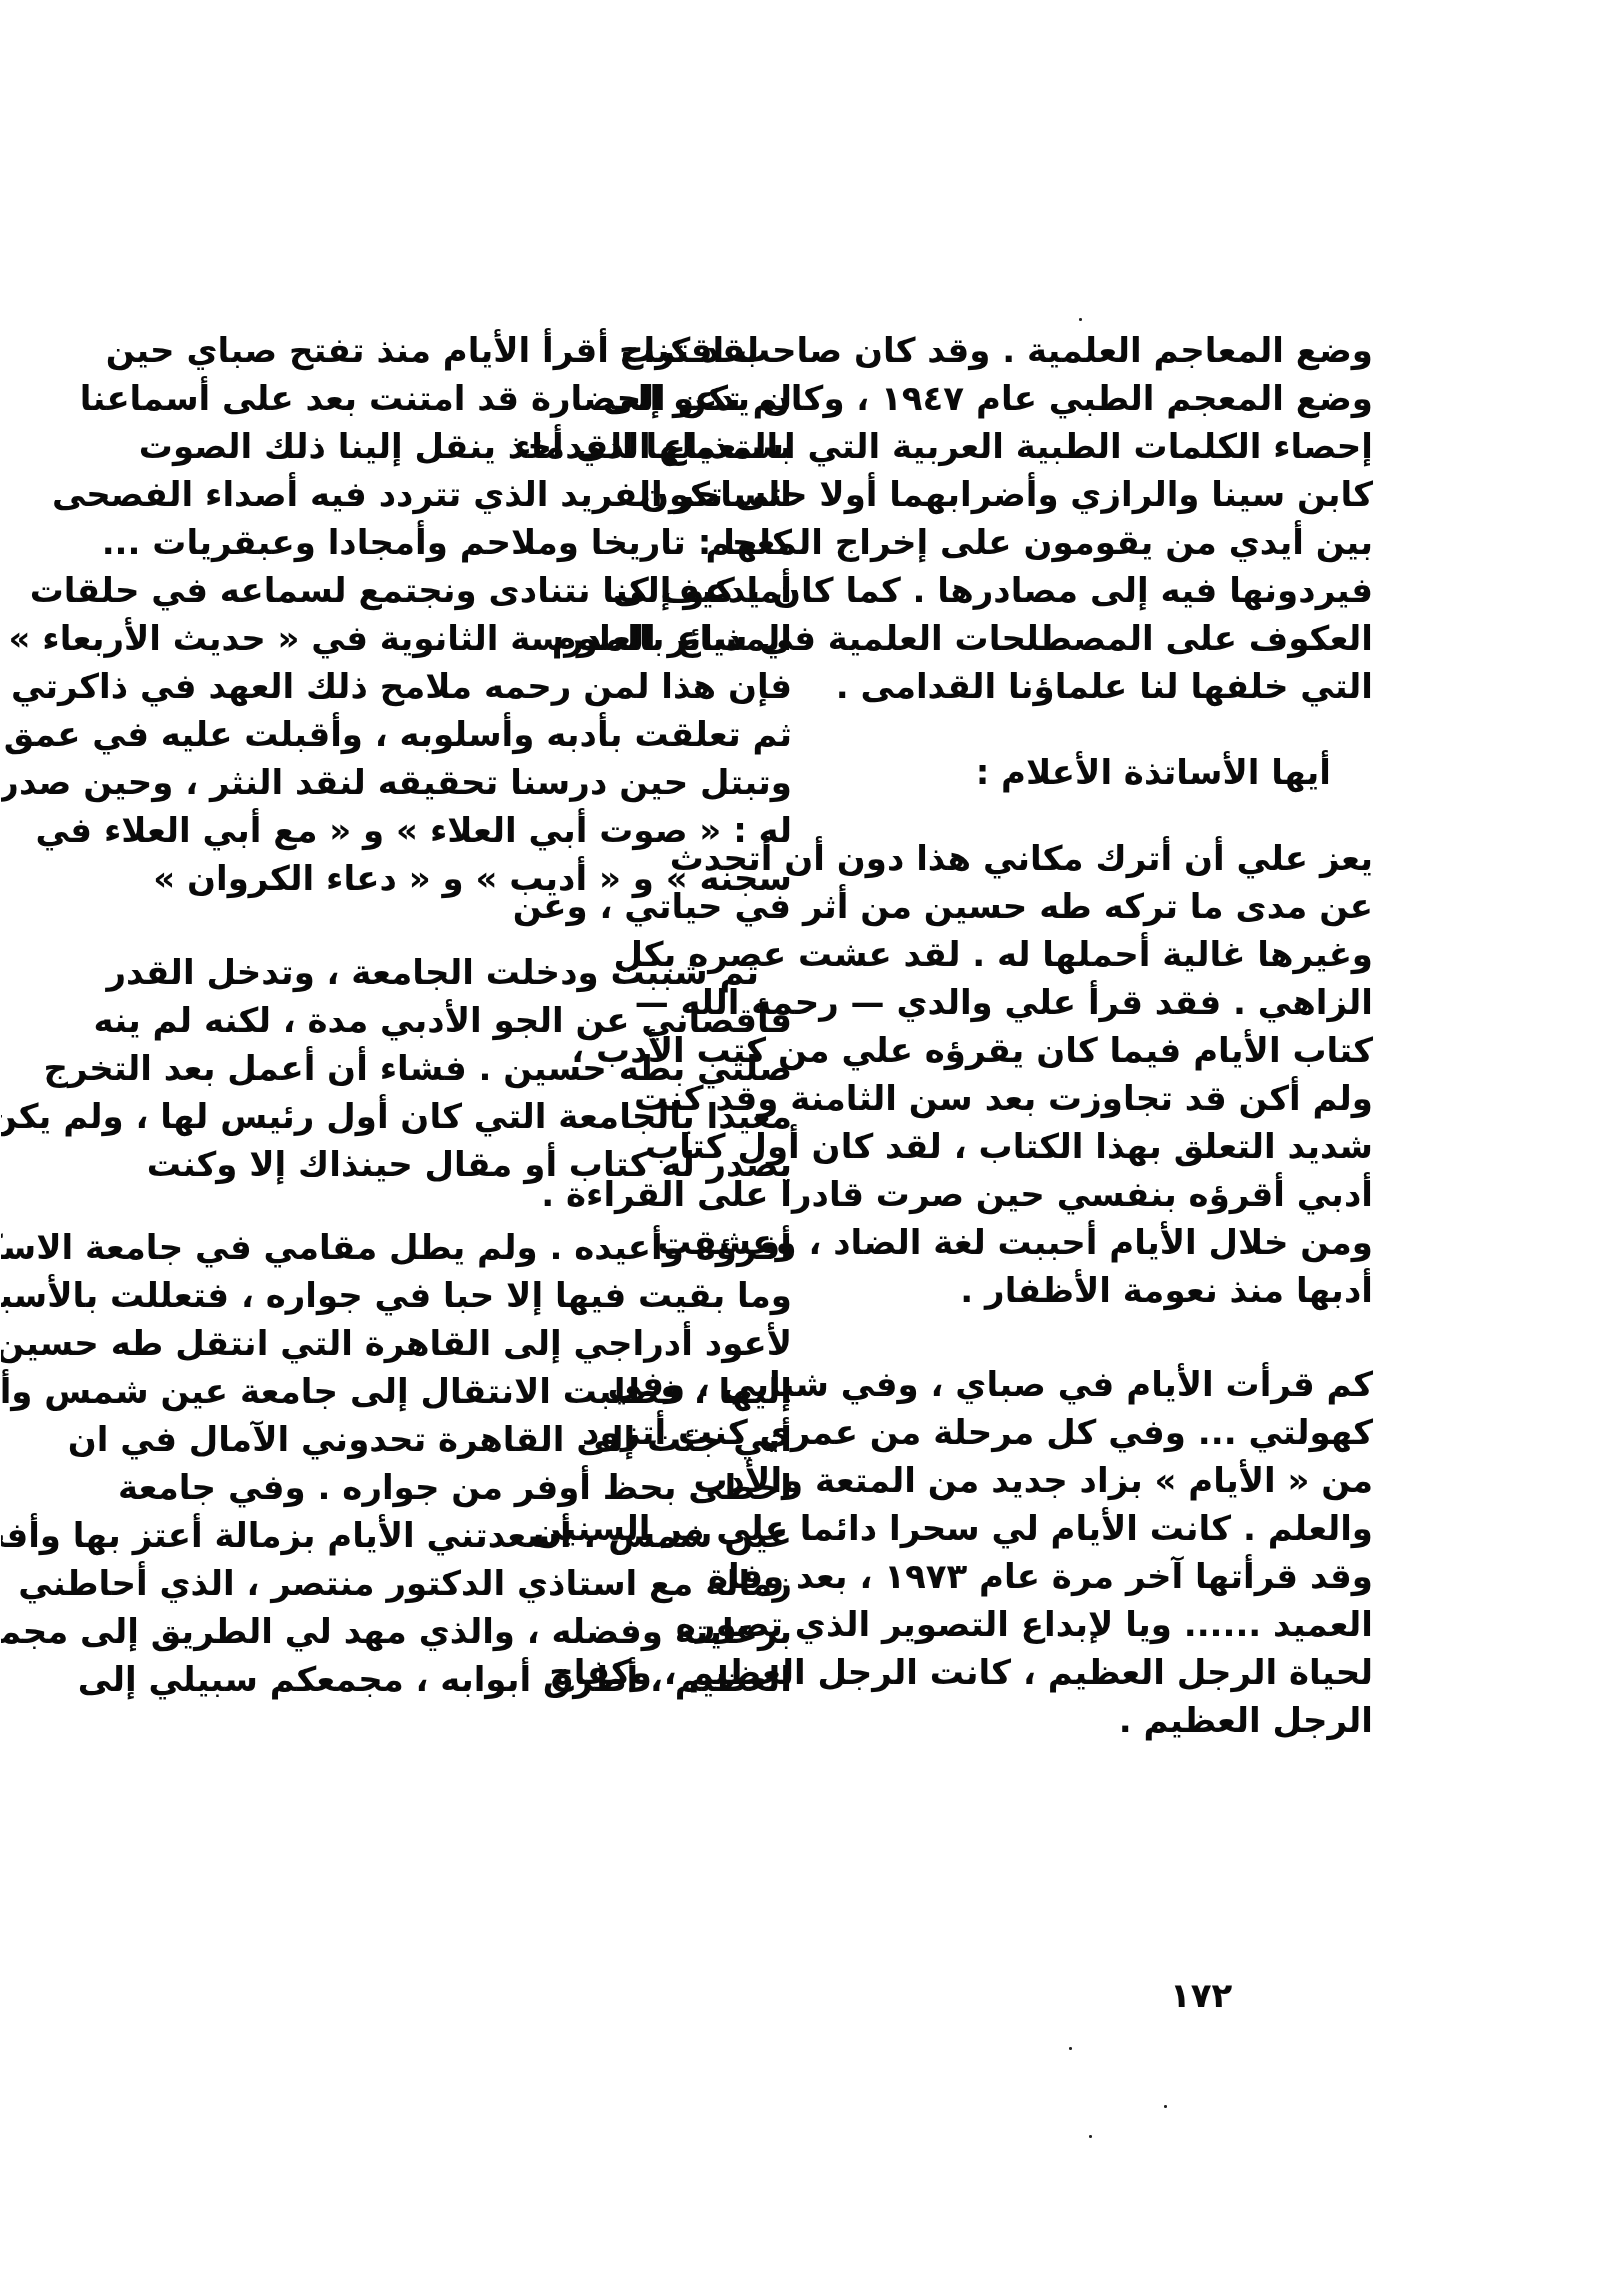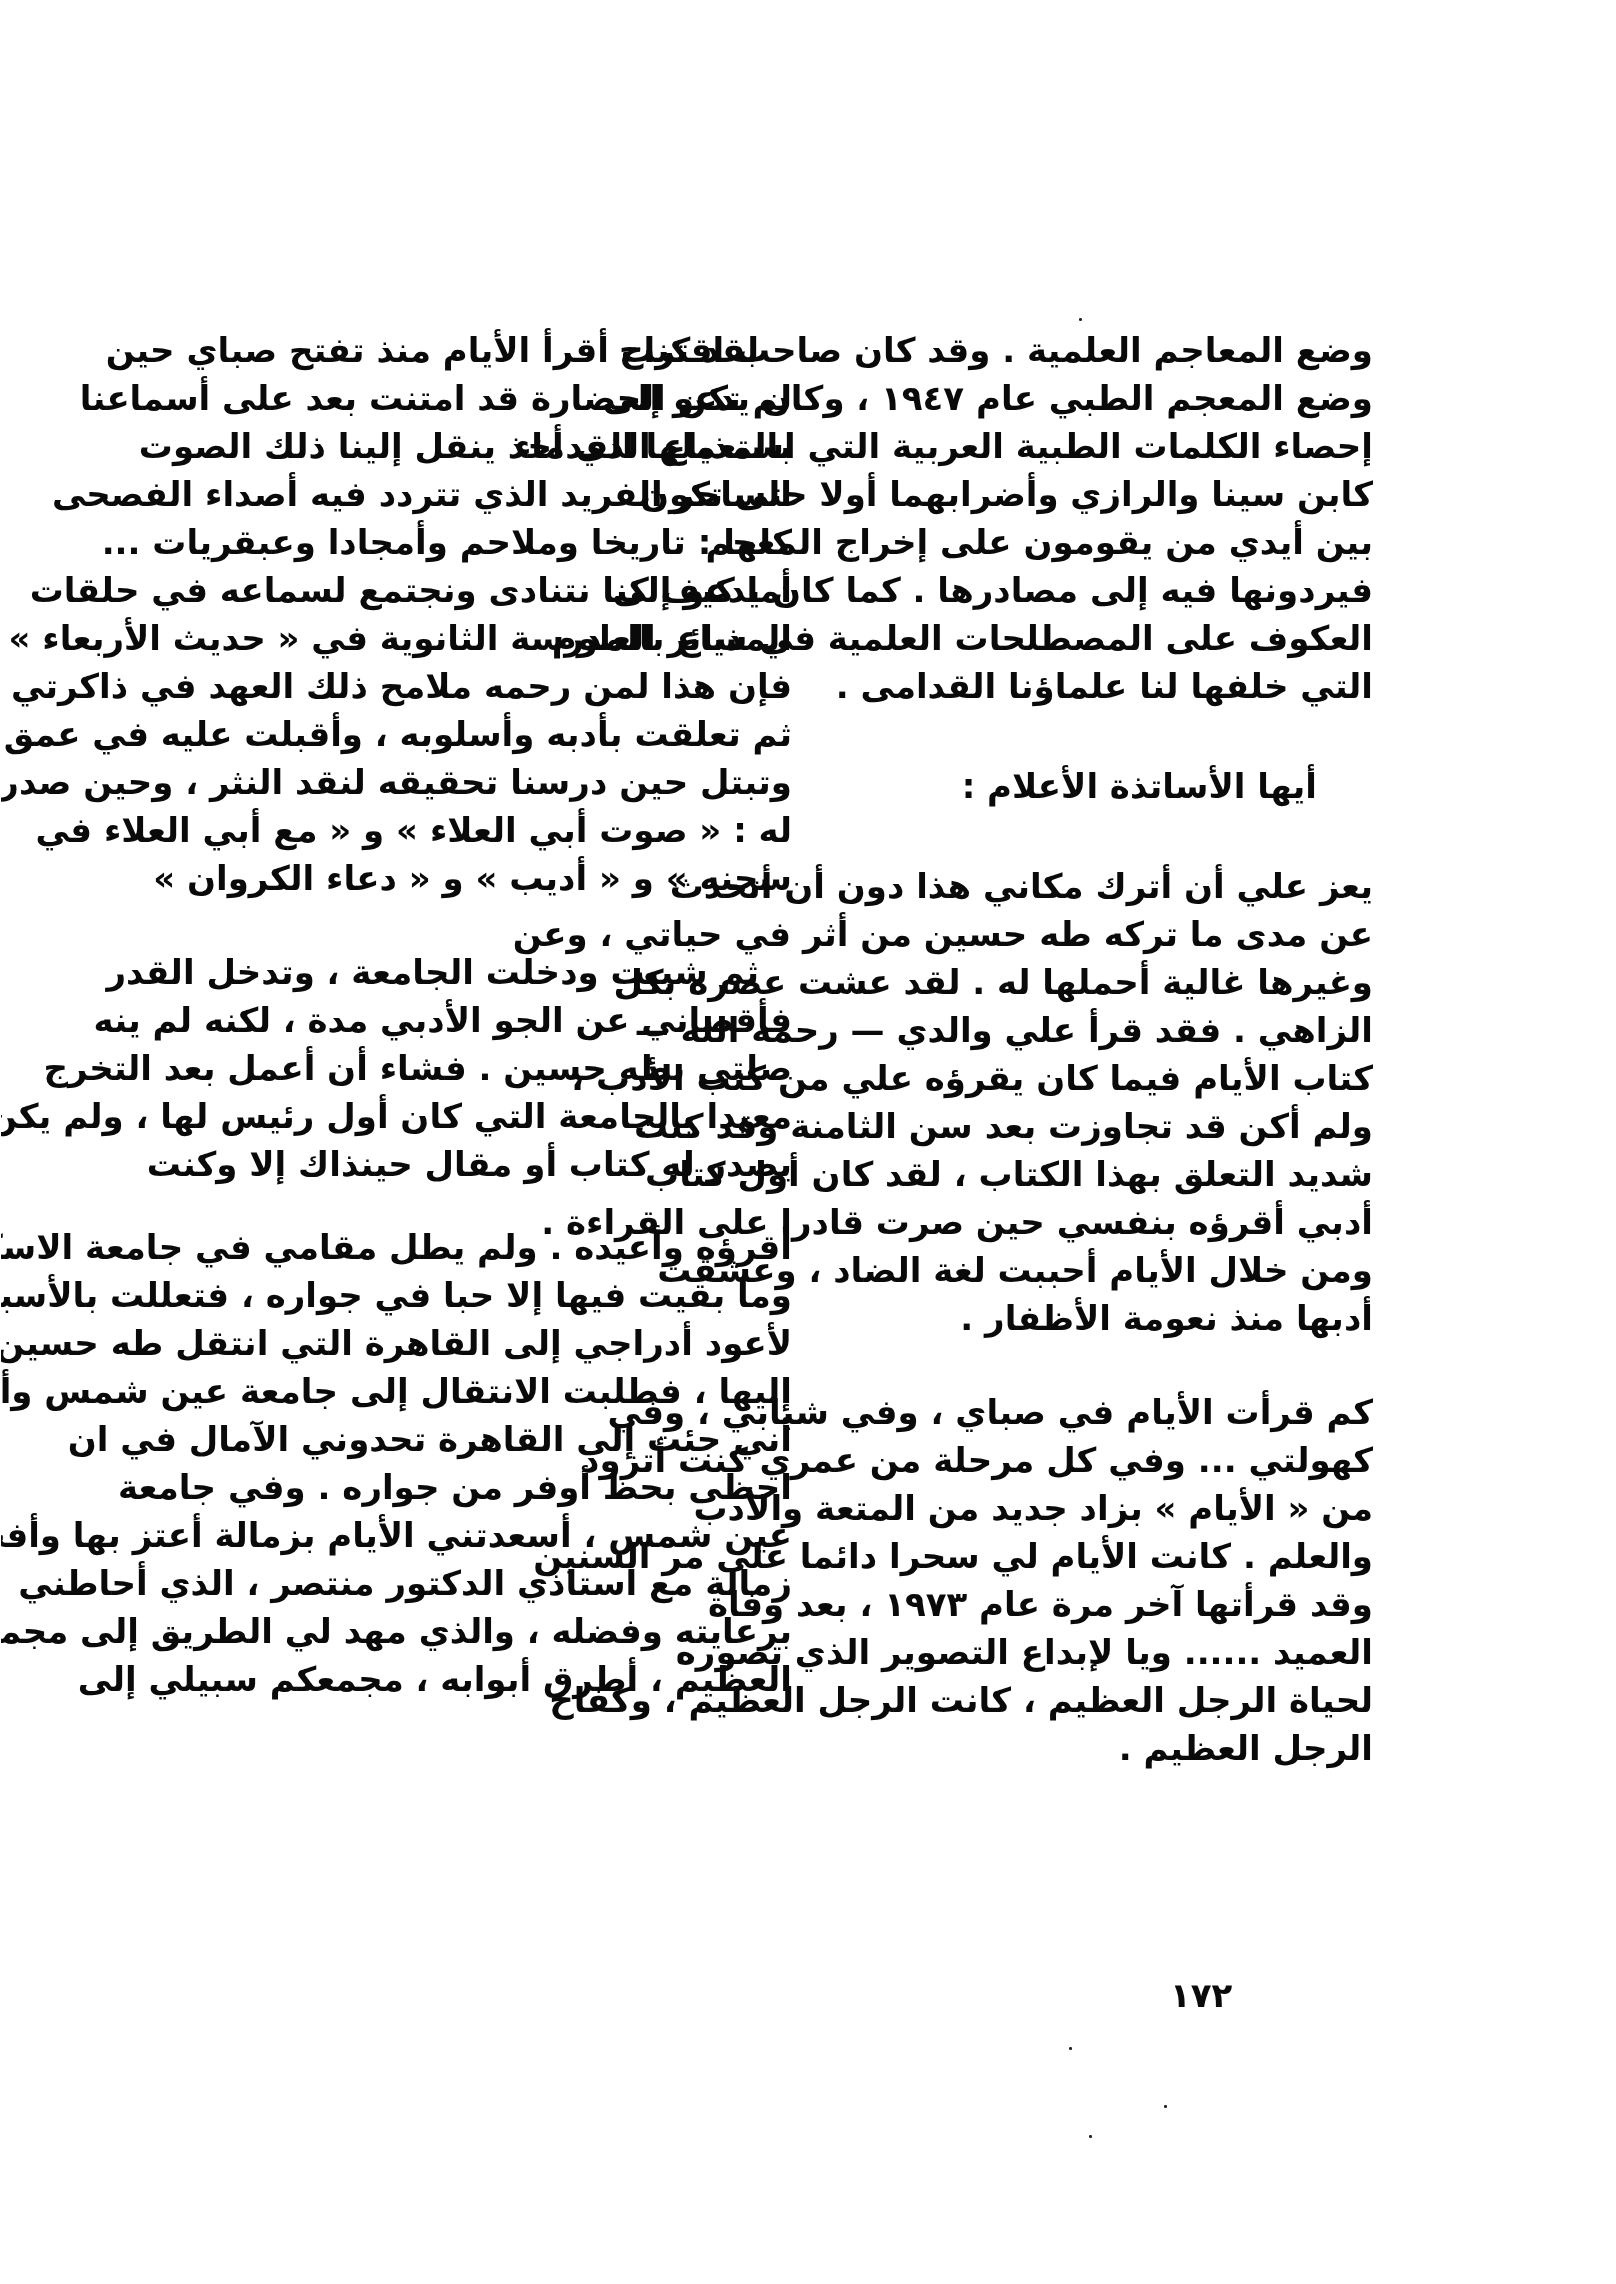--- a/index.html
+++ b/index.html
@@ -47,21 +47,21 @@
     white-space: nowrap;
     text-align-last: justify;
     text-align: justify;
   }
   .line.last {
     text-align-last: right;
   }
   .gap-md { height: 35px; }
   .gap-lg { height: 46px; }
   .heading {
-    margin: 17px;
+    margin: 3px;
     padding-right: 39px;
     text-align: left;
     text-align-last: right;
   }
   .page-number {
     position: absolute;
     top: 1975px;
     left: 1170px;
     font-size: 34px;
     font-weight: bold;

